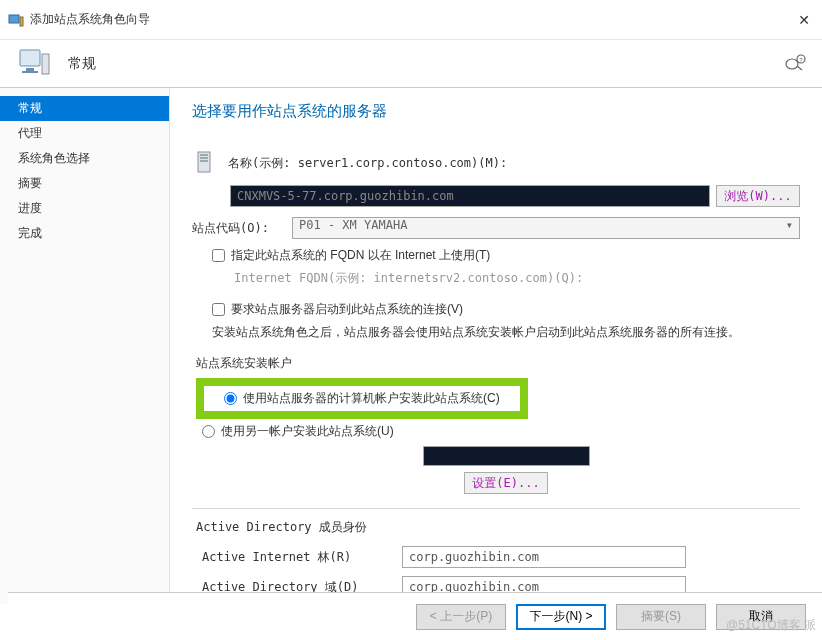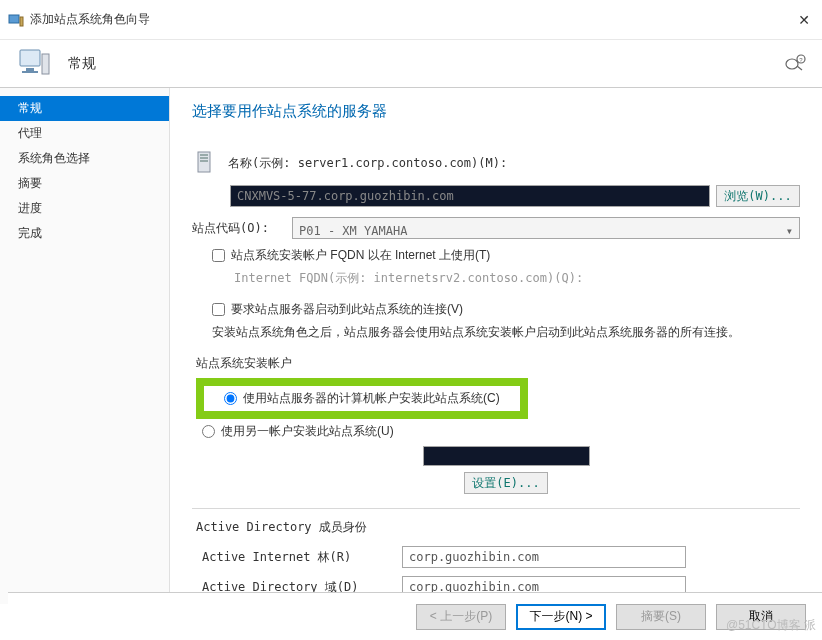--- a/index.html
+++ b/index.html
@@ -18,25 +18,25 @@
 .sidebar .item { padding: 4px 18px; font-size: 12px; color: #333; cursor: pointer; }
 .sidebar .item.active { background: #0078d7; color: #fff; }
 .main { flex: 1; padding: 14px 22px; overflow: auto; }
 .section-title { color: #0068b0; font-size: 15px; margin-bottom: 28px; }
 .formrow { display: flex; align-items: center; margin-bottom: 8px; }
 .formrow .icon { width: 28px; height: 28px; margin-right: 8px; flex-shrink: 0; }
 .formrow .label { font-family: SimSun, monospace; font-size: 12px; }
 .textinput { height: 22px; border: 1px solid #a6a6a6; background: #fff; padding: 2px 6px; font-family: SimSun, monospace; font-size: 12px; color: #555; }
 .textinput.disabled { background: #0f172a; color: #888; }
 .btn { height: 22px; min-width: 84px; border: 1px solid #adadad; background: #e1e1e1; font-size: 12px; font-family: SimSun, monospace; cursor: pointer; }
-.btn.disabled { color: #0f766e; background: #f0f0f0; }
+.btn.disabled { color: #a21caf; background: #f0f0f0; }
 .row2 { display: flex; align-items: center; gap: 6px; margin-left: 38px; margin-bottom: 10px; }
 .row3 { display: flex; align-items: center; margin-bottom: 8px; margin-left: 0; }
 .lbl-col { width: 100px; font-family: SimSun, monospace; }
-.dropdown { flex: 1; height: 22px; border: 1px solid #a6a6a6; background: #f4f4f4; display: flex; align-items: flex-end; padding: 0 6px; font-family: SimSun, monospace; font-size: 12px; color: #666; }
+.dropdown { flex: 1; height: 22px; border: 1px solid #a6a6a6; background: #f4f4f4; display: flex; align-items: flex-start; padding: 0 6px; font-family: SimSun, monospace; font-size: 12px; color: #666; }
 .dropdown .arrow { margin-left: auto; }
 .checkbox-row { display: flex; align-items: center; margin-left: 20px; margin-bottom: 6px; }
 .checkbox-row input { margin-right: 6px; }
 .sublabel { margin-left: 42px; font-family: SimSun, monospace; color: #999; margin-bottom: 14px; }
 .note { margin-left: 20px; font-family: inherit; font-size: 12px; margin-bottom: 14px; }
 .group-label { margin-left: 4px; font-size: 12px; margin-bottom: 6px; }
 .radio-box { border: 8px solid #84cc16; padding: 4px 20px; margin-left: 4px; margin-bottom: 4px; display: inline-flex; align-items: center; }
 .radio-row { margin-left: 10px; display: flex; align-items: center; margin-bottom: 6px; }
 .radio-row input, .radio-box input { margin-right: 6px; }
 .account-input-row { display: flex; align-items: center; gap: 6px; margin-left: 20px; margin-bottom: 14px; flex-direction: column; }
@@ -111,21 +111,21 @@
     <div class="row3">
       <span class="lbl-col">站点代码(O):</span>
       <div class="dropdown">
         <span>P01 - XM YAMAHA</span>
         <span class="arrow">▾</span>
       </div>
     </div>
 
     <div class="checkbox-row">
       <input type="checkbox" style="">
-      <span>站点系统安装帐户 FQDN 以在 Internet 上使用(T)</span>
+      <span>指定此站点系统的 FQDN 以在 Internet 上使用(T)</span>
     </div>
     <div class="sublabel">Internet FQDN(示例: internetsrv2.contoso.com)(Q):</div>
 
     <div class="checkbox-row">
       <input type="checkbox" style="">
       <span>要求站点服务器启动到此站点系统的连接(V)</span>
     </div>
     <div class="note">安装站点系统角色之后，站点服务器会使用站点系统安装帐户启动到此站点系统服务器的所有连接。</div>
 
     <div class="group-label">站点系统安装帐户</div>

